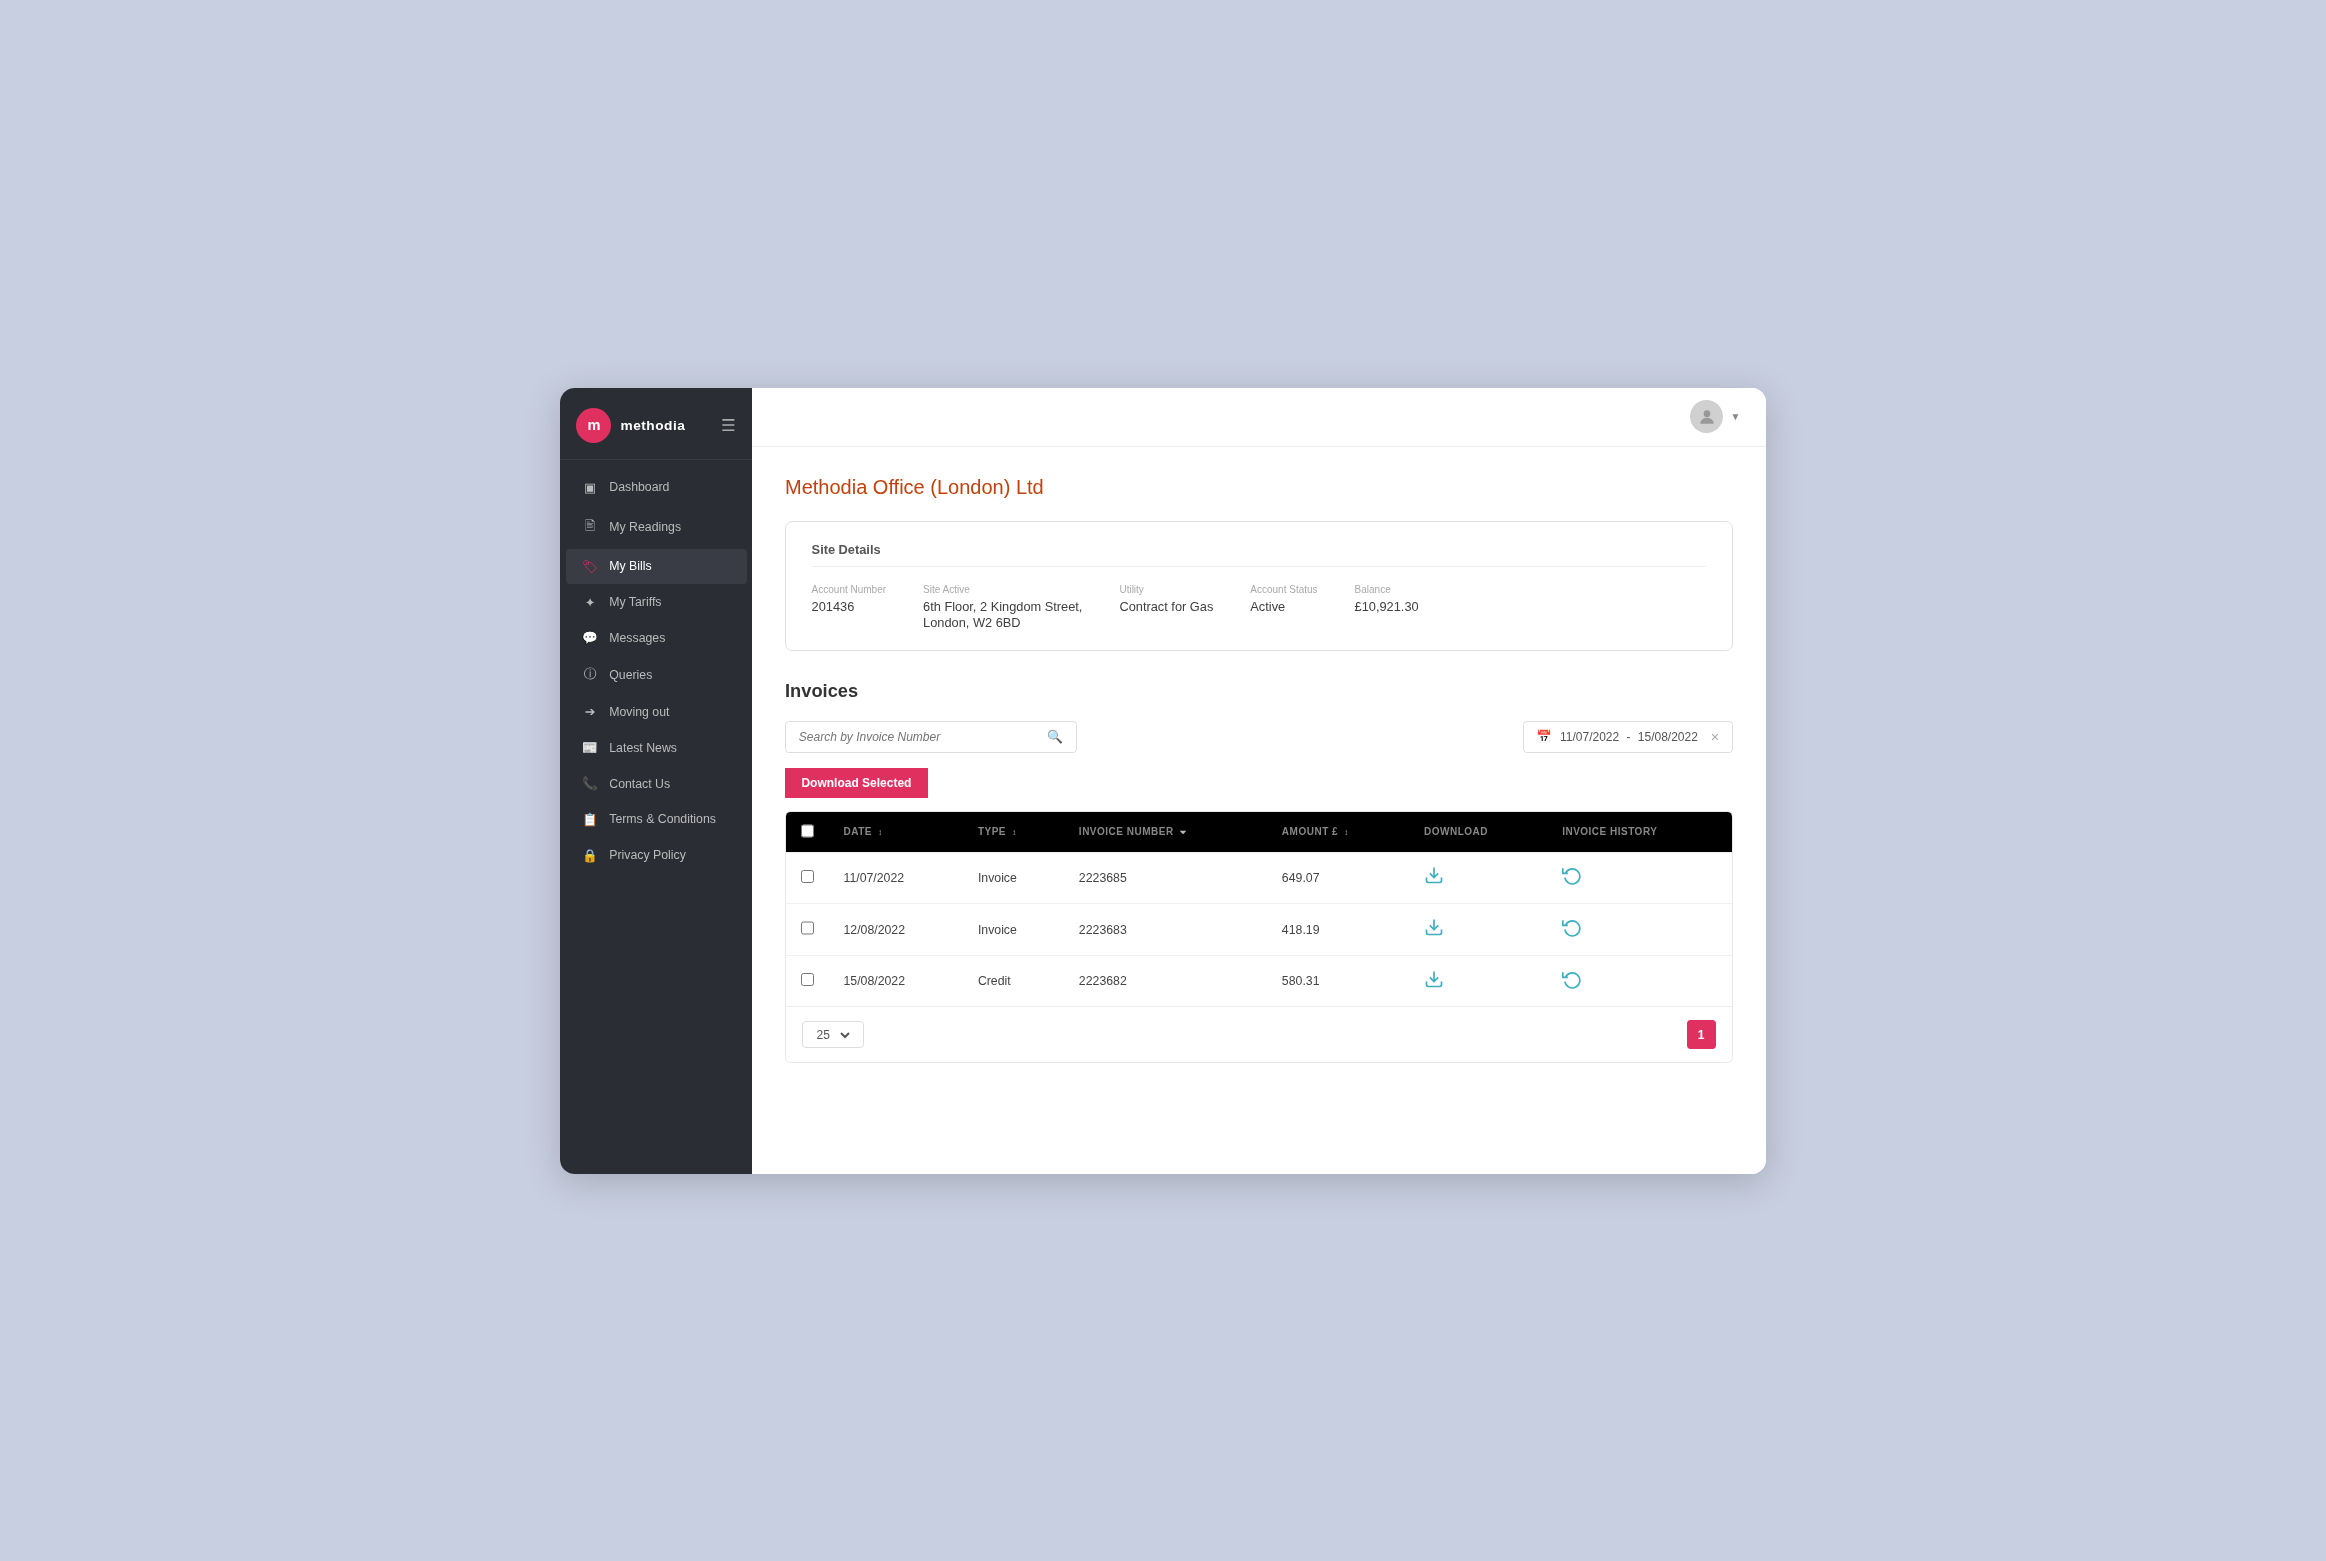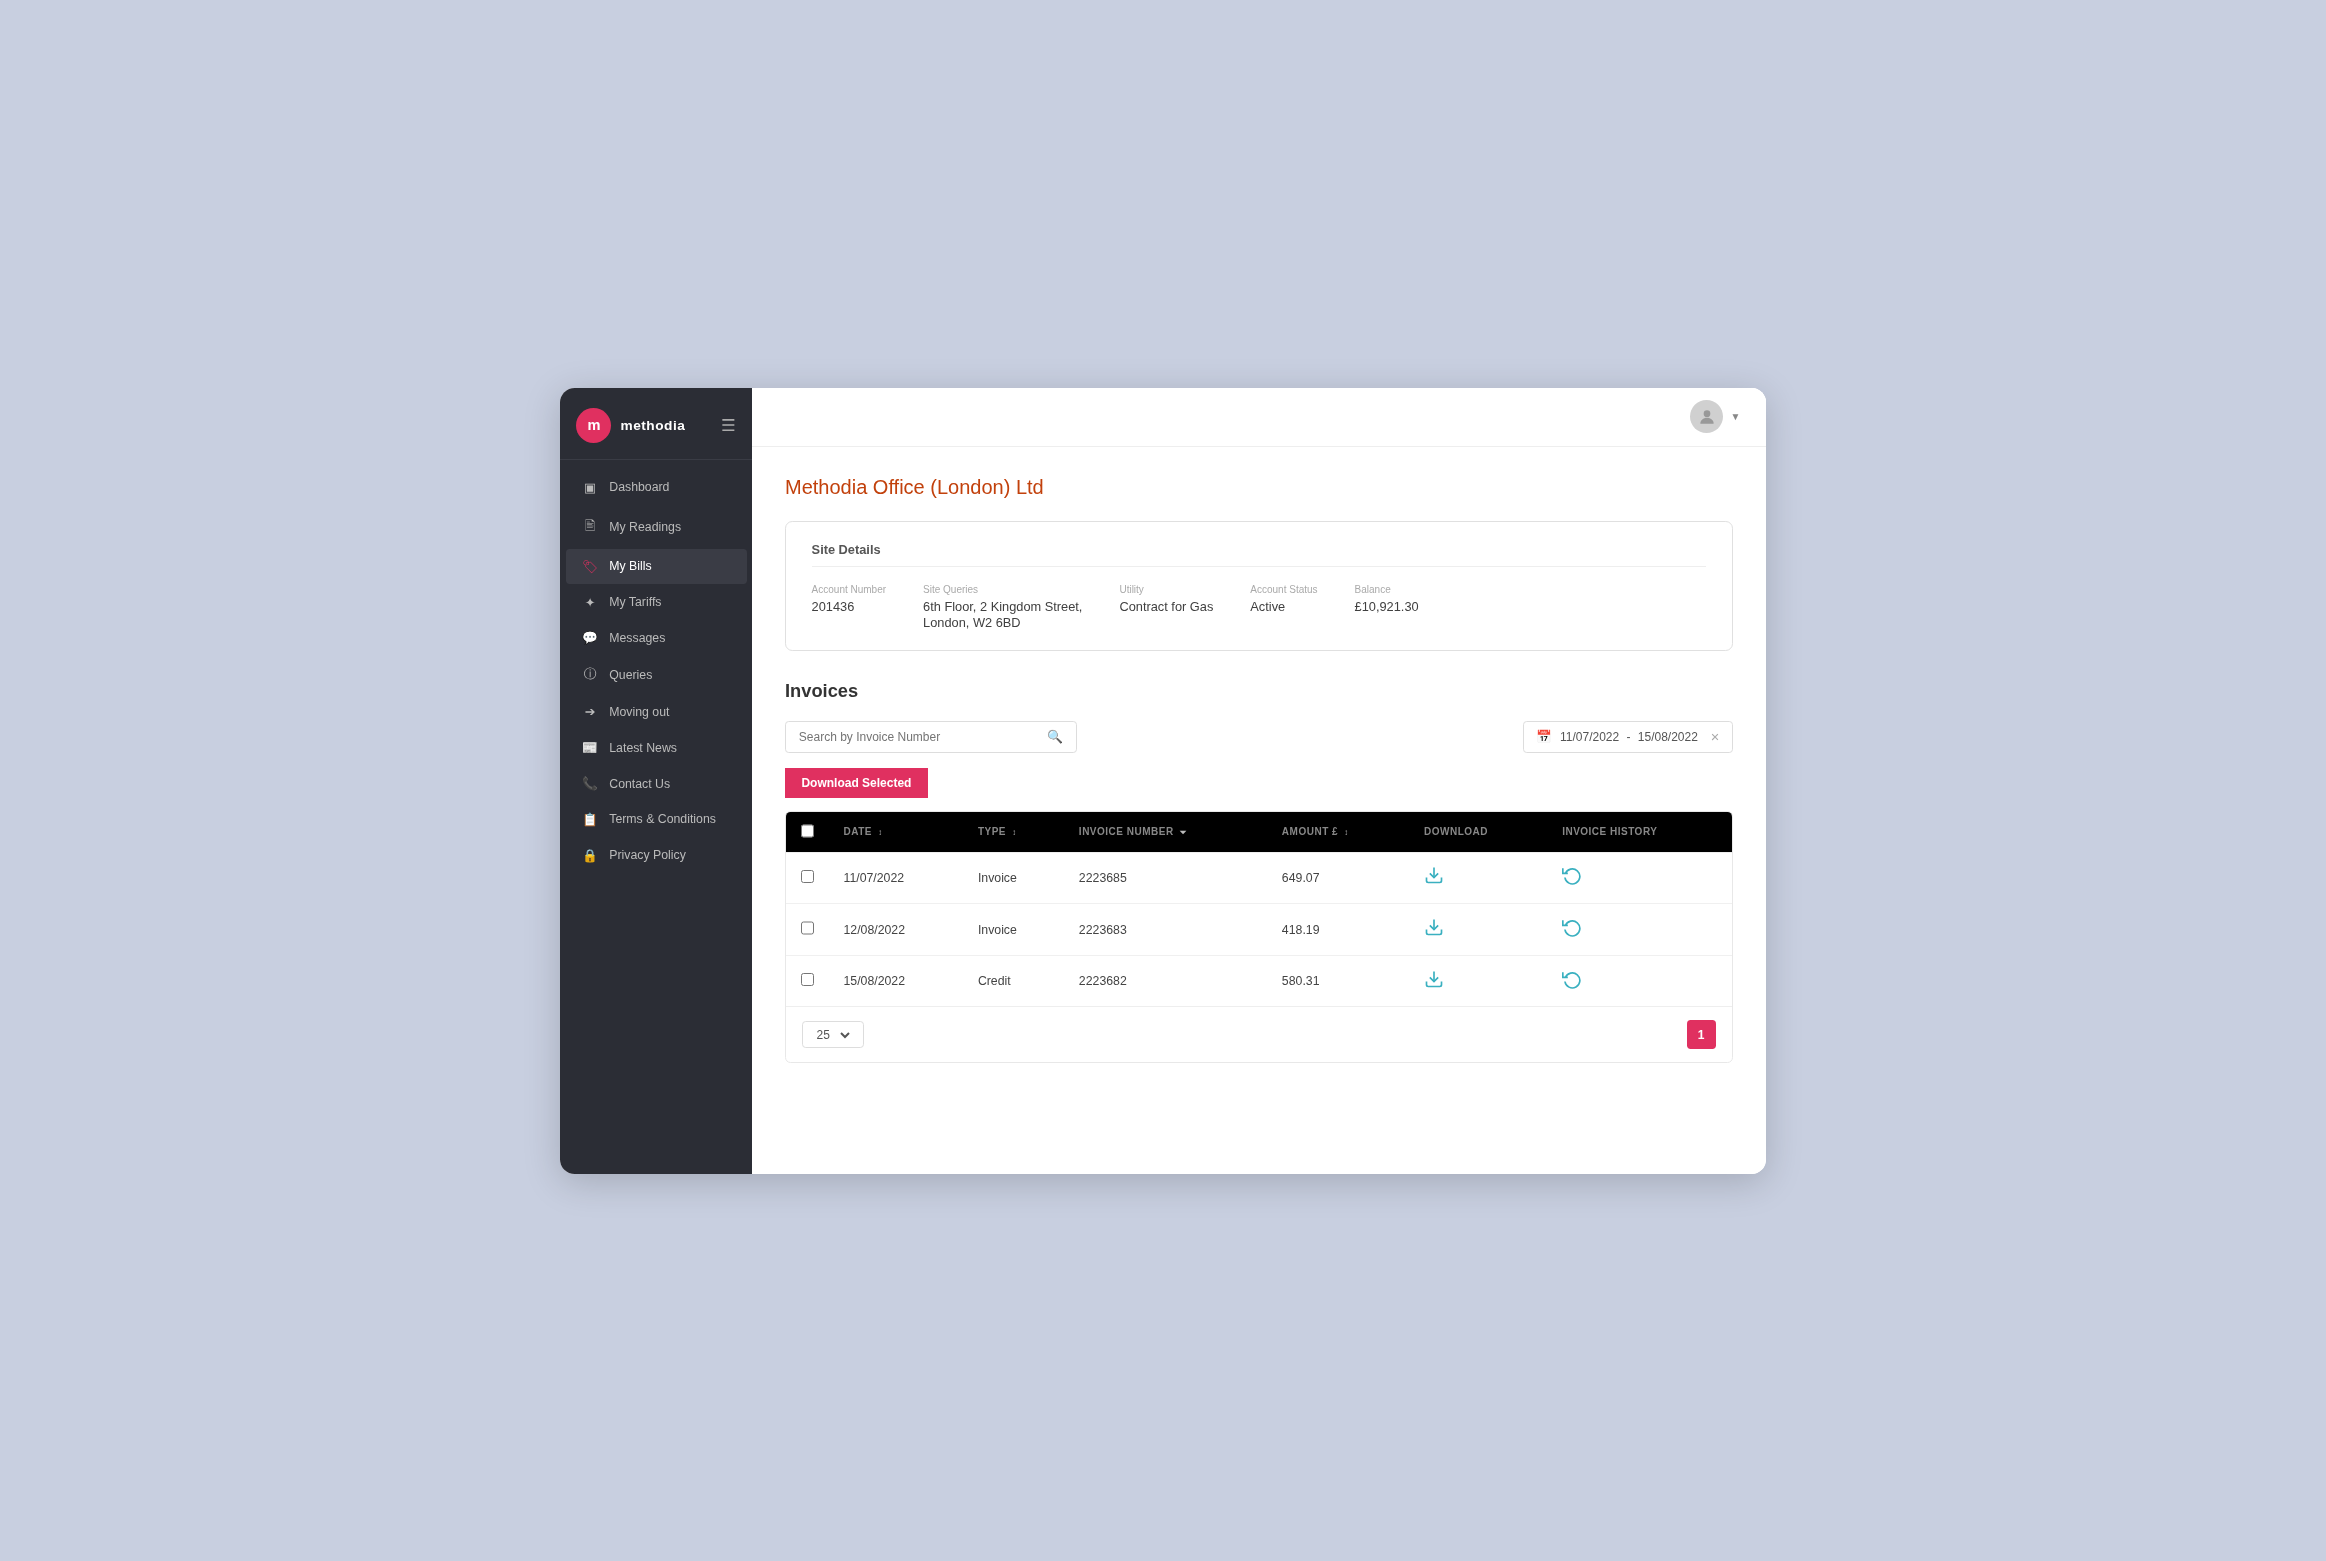--- a/index.html
+++ b/index.html
@@ -246,20 +246,21 @@
       width: 292px;
       background: #fff;
     }
 
     .search-box input {
       border: none;
       outline: none;
       flex: 1;
       font-size: 12px;
       color: #555;
+      font-style: italic;
     }
 
     .search-box .search-icon {
       color: #bbb;
       font-size: 12.8px;
     }
 
     .date-filter {
       display: flex;
       align-items: center;
@@ -508,21 +509,21 @@
       <div class="card">
         <div class="card-header">Site Details</div>
         <div class="site-details-grid">
 
           <div class="detail-item">
             <label>Account Number</label>
             <span class="value">201436</span>
           </div>
 
           <div class="detail-item">
-            <label>Site Queries</label>
+            <label>Site Active</label>
             <span class="value">
               <span>6th Floor, 2 Kingdom Street,</span><br>
               <span>London, W2 6BD</span>
             </span>
           </div>
 
           <div class="detail-item">
             <label>Utility</label>
             <span class="value">Contract for Gas</span>
           </div>

